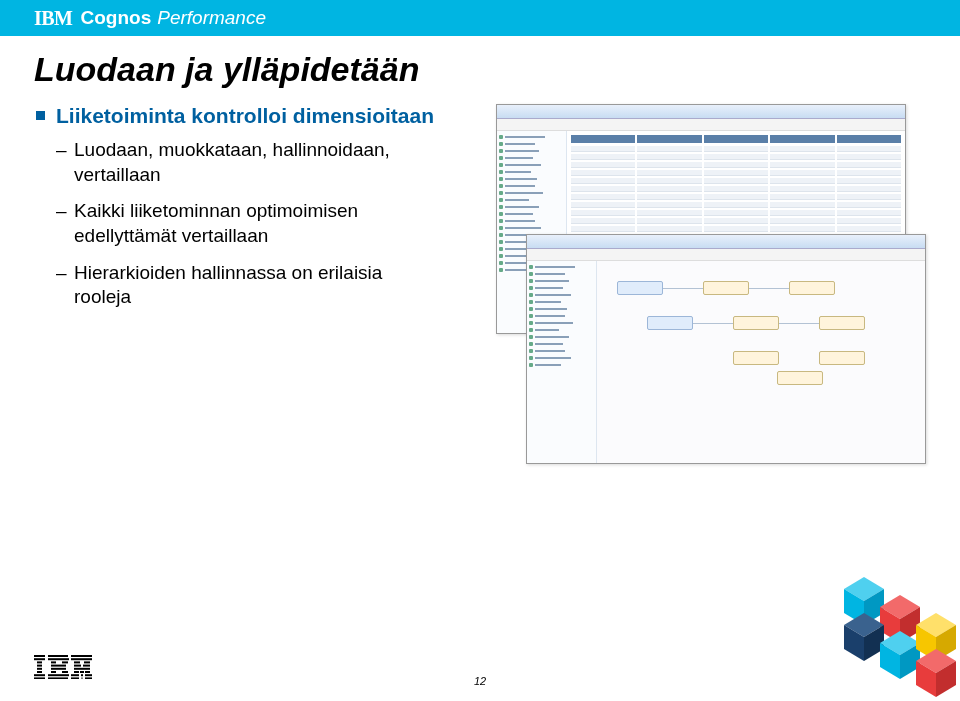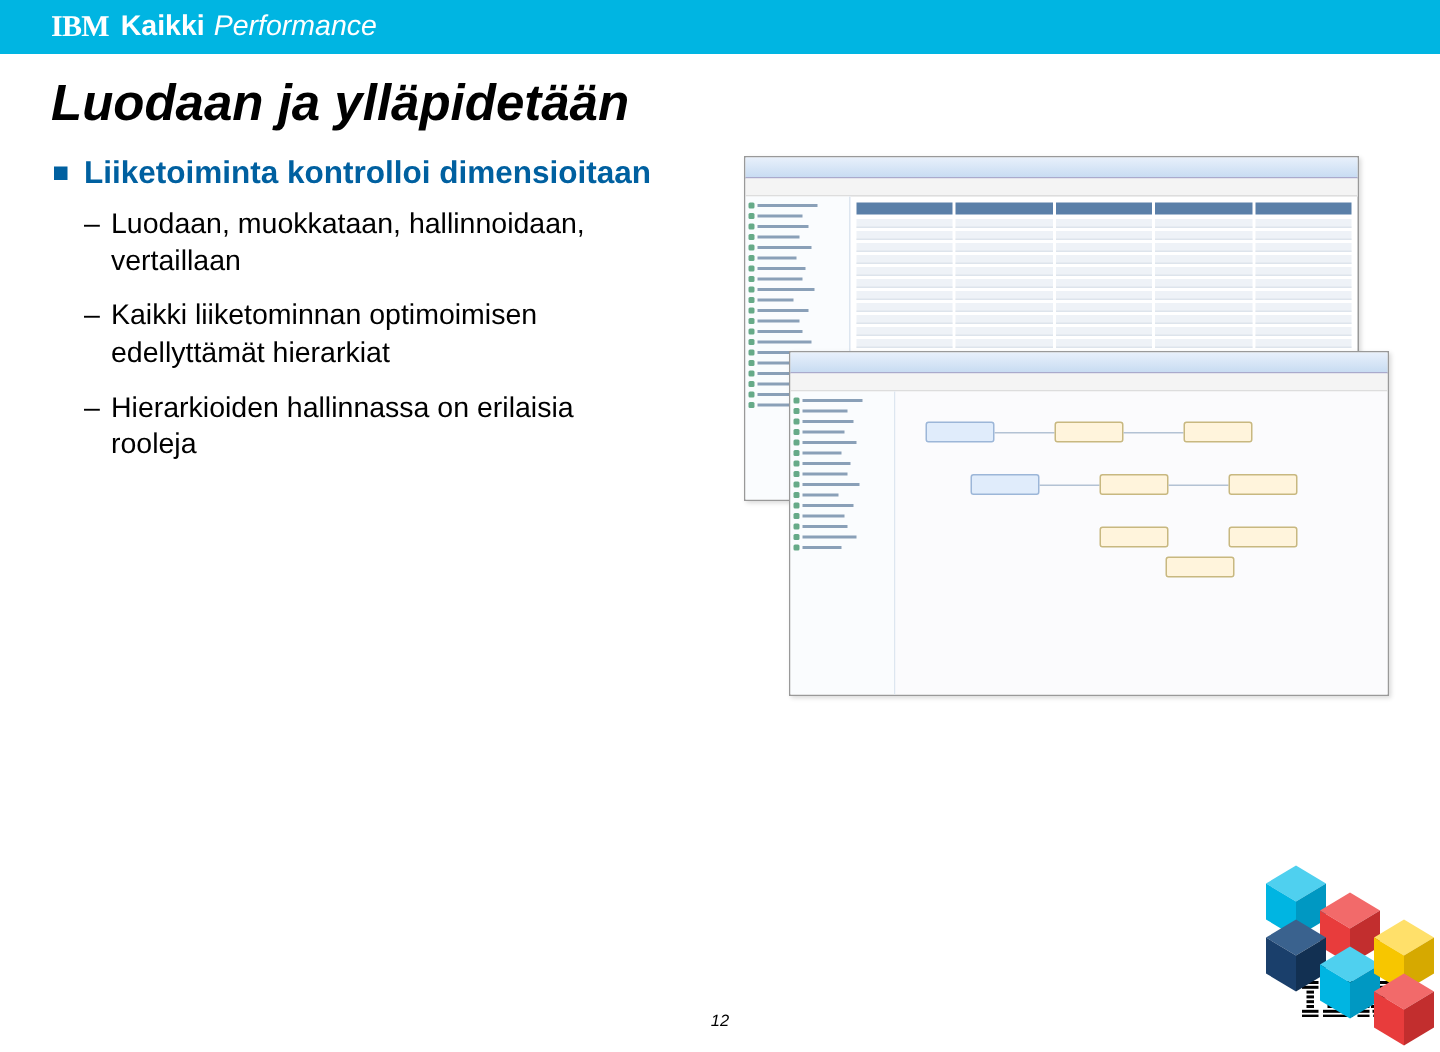--- a/index.html
+++ b/index.html
@@ -207,21 +207,21 @@
   
   .footer {
     position: absolute;
     bottom: 0;
     left: 0;
     right: 0;
     height: 72px;
     padding: 0 34px 18px 34px;
     display: flex;
     align-items: flex-end;
-    justify-content: flex-end;
+    justify-content: flex-start;
     font-style: italic;
   }
 
   .page-num {
     font-size: 11px;
     color: #000;
     position: absolute;
     left: 50%;
     transform: translateX(-50%);
     bottom: 14px;
@@ -233,33 +233,33 @@
     bottom: 0;
     width: 180px;
     height: 130px;
   }
 </style>
 </head>
 <body>
 
 <div class="header-bar">
   <span class="header-ibm">IBM</span>
-  <span class="header-cognos">Kaikki</span>
+  <span class="header-cognos">Cognos</span>
   <span class="header-perf">Performance</span>
 </div>
 
 <div class="content">
   <div class="title">Luodaan ja ylläpidetään</div>
 
   <ul class="bullet-list">
     <li>
       <span>Liiketoiminta kontrolloi dimensioitaan</span>
       <ul class="sub-list">
         <li>Luodaan, muokkataan, hallinnoidaan, vertaillaan</li>
-        <li>Kaikki liiketominnan optimoimisen edellyttämät hierarkiat</li>
+        <li>Kaikki liiketominnan optimoimisen edellyttämät vertaillaan</li>
         <li>Hierarkioiden hallinnassa on erilaisia rooleja</li>
       </ul>
     </li>
   </ul>
 
   <div class="thumbs">
     <div class="thumb thumb-top">
       <div class="thumb-titlebar"></div>
       <div class="thumb-toolbar"></div>
       <div class="thumb-body">

